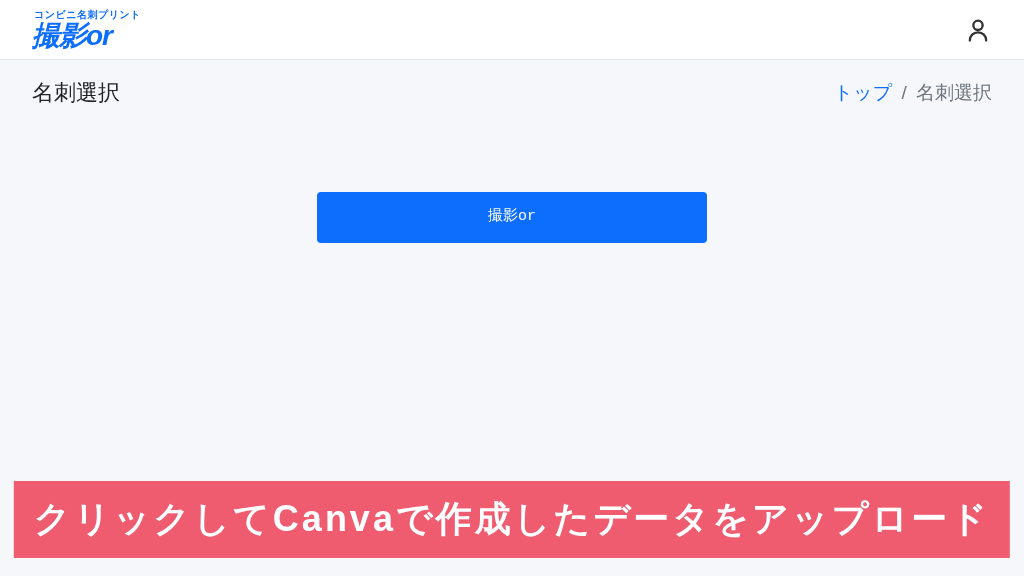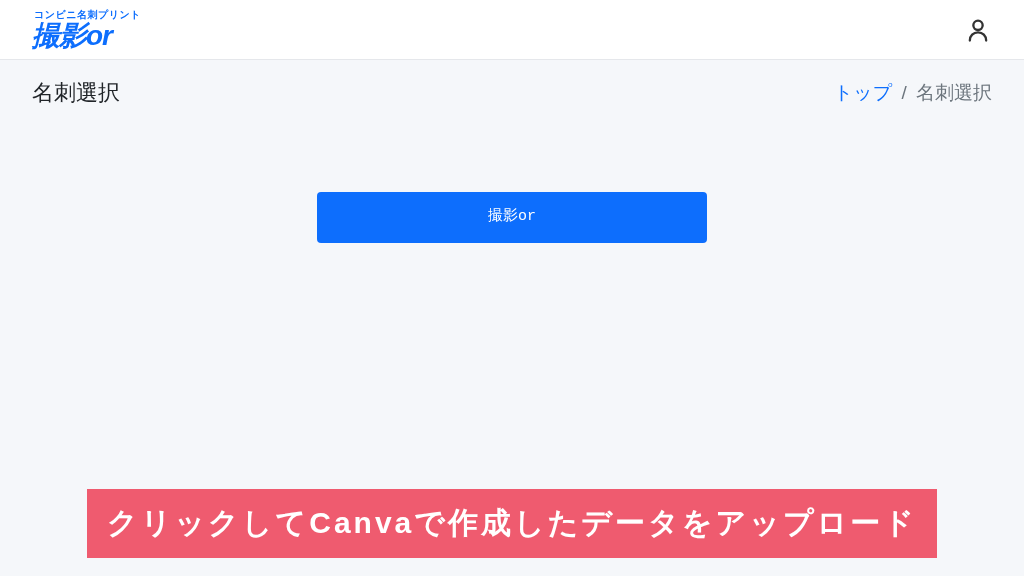--- a/index.html
+++ b/index.html
@@ -91,21 +91,21 @@
     }
     .upload-button .line1,
     .upload-button .line2 { display: block; }
     .instruction-banner {
       position: absolute;
       bottom: 18px;
       left: 50%;
       transform: translateX(-50%);
       background: #ef5b6f;
       color: #fff;
-      font-size: 30px;
+      font-size: 36px;
       font-weight: 700;
       padding: 14px 20px;
       letter-spacing: 3px;
       white-space: nowrap;
     }
   </style>
 </head>
 <body>
 
 <header class="header">

